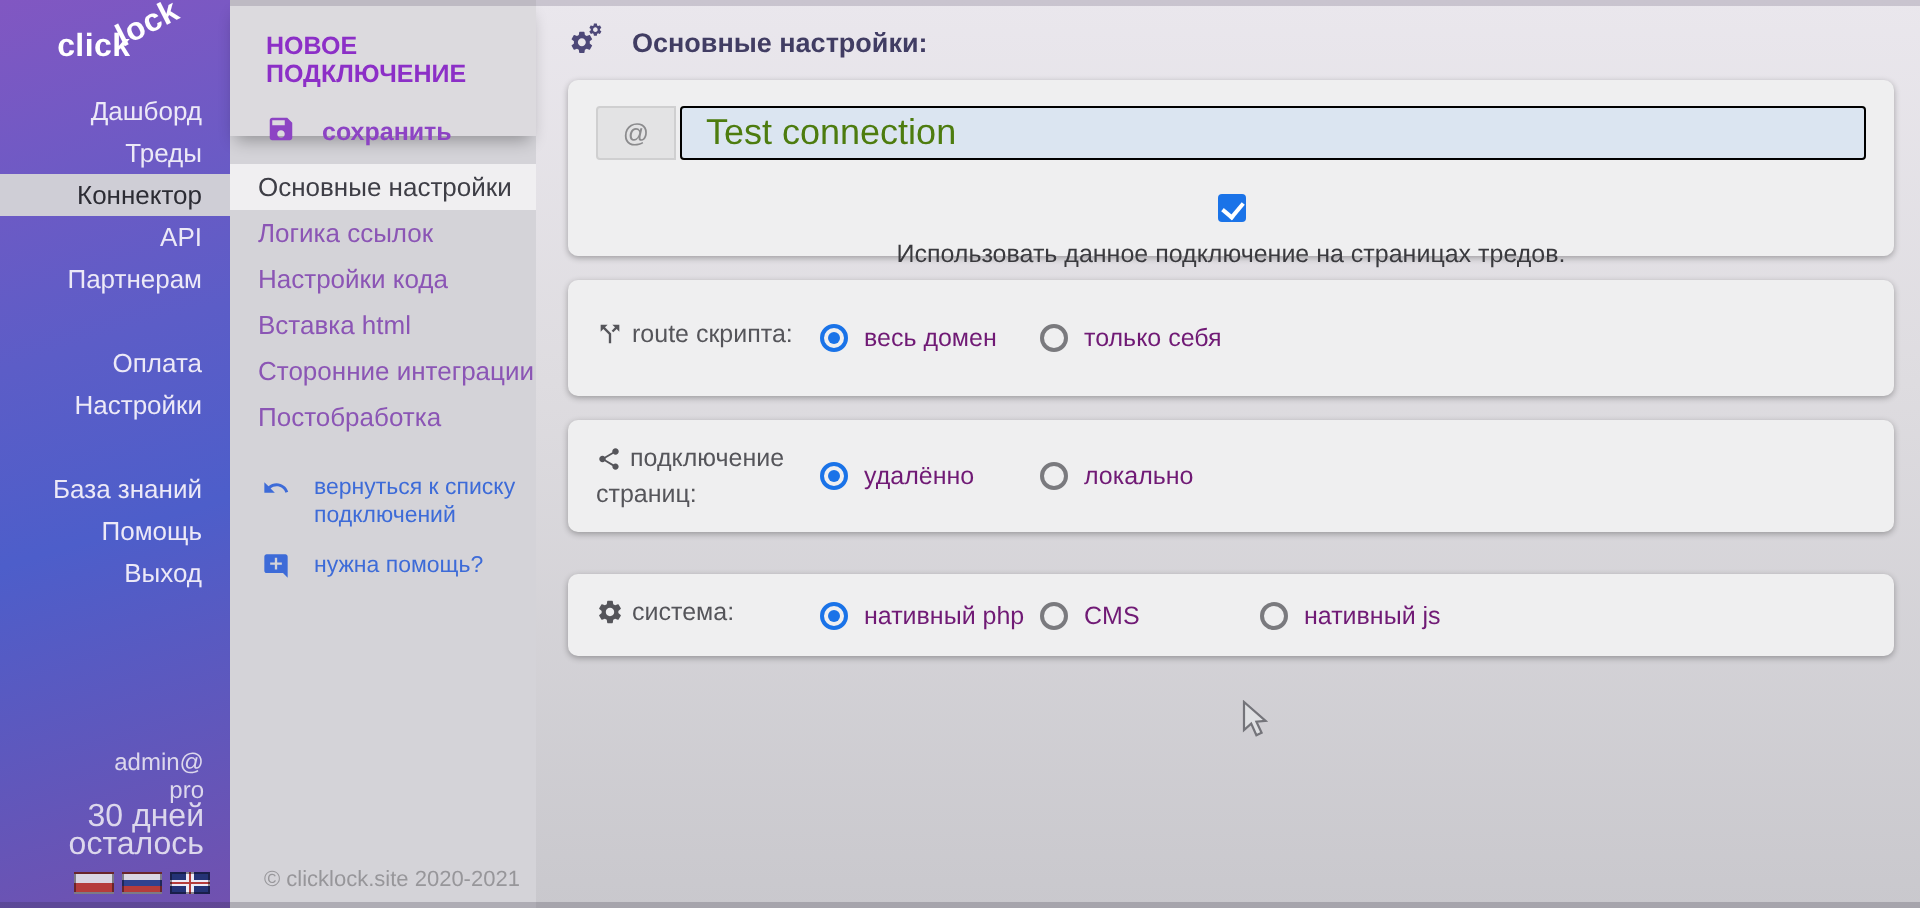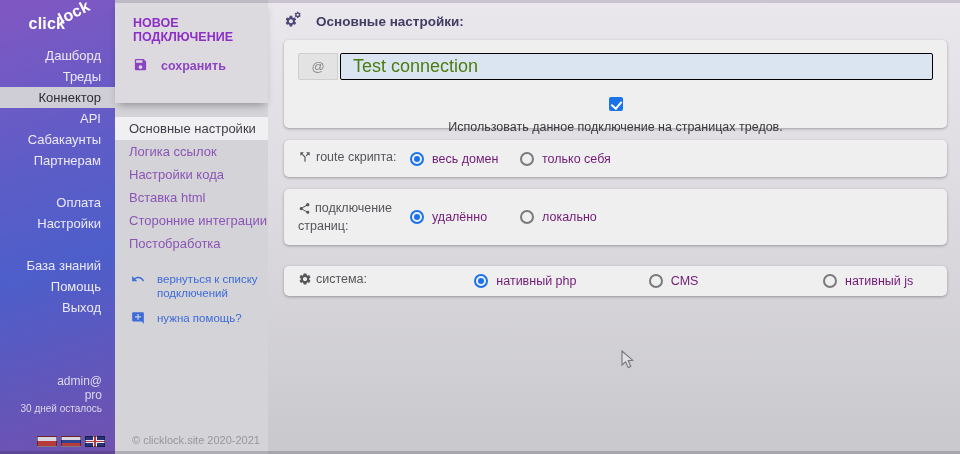--- a/index.html
+++ b/index.html
@@ -10,35 +10,35 @@
   .sidebar { position: absolute; left: 0; top: 0; width: 115px; height: 454px;
     background: linear-gradient(163deg, #8157c2 0%, #5c5dc7 38%, #4d5eca 58%, #7151af 100%); }
   .side-logo { padding: 15px 17px 0 0; text-align: right; color: #ffffff; font-size: 16px; font-weight: bold; height: 40px; letter-spacing: .2px; }
   .logo-lock { display: inline-block; transform: rotate(-27deg) translate(1px,-5px); transform-origin: left bottom; }
   .side-nav { margin-top: 5px; }
   .side-item { text-align: right; padding: 3px 14px; font-size: 13px; color: #ece9f7; cursor: pointer; white-space: nowrap; }
   .side-item.active { background: #cfced6; color: #2c2c34; }
   .gap-lg { margin-top: 21px; }
   .side-account { position: absolute; left: 0; right: 0; top: 374px; text-align: right; padding-right: 13px; color: #dcd7ec; font-size: 12px; line-height: 14px; }
   .side-account .plan { font-weight: normal; }
-  .side-account .days { font-size: 10px; }
+  .side-account .days { font-size: 16px; }
   .side-flags { position: absolute; bottom: 7px; right: 10px; display: flex; gap: 4px; }
   .flag { width: 20px; height: 11px; border: 1px solid rgba(0,0,0,.45); opacity: .88; }
   .flag-poland { background: linear-gradient(to bottom, #e9e9e9 50%, #c0392b 50%); }
   .flag-russia { background: linear-gradient(to bottom, #e9e9e9 33%, #27408b 33% 66%, #c0392b 66%); }
   .flag-uk { background:
       linear-gradient(to bottom, transparent 45%, #c0392b 45% 55%, transparent 55%),
       linear-gradient(to right, transparent 46%, #c0392b 46% 54%, transparent 54%),
       linear-gradient(to bottom, transparent 34%, #ffffff 34% 66%, transparent 66%),
       linear-gradient(to right, transparent 40%, #ffffff 40% 60%, transparent 60%),
       #1a2f6e; }
 
   
   .panel { position: absolute; left: 115px; top: 0; width: 153px; height: 454px; background: #d4d3d8; }
-  .panel-top { height: 103px; background: #dcdade; box-shadow: 0 5px 8px -3px rgba(0,0,0,.32); position: relative; z-index: 2; }
+  .panel-top { height: 68px; background: #dcdade; box-shadow: 0 5px 8px -3px rgba(0,0,0,.32); position: relative; z-index: 2; }
   .panel-title { padding: 16px 0 0 18px; color: #8c2fc7; font-weight: bold; font-size: 12.5px; }
   .save-row { display: flex; align-items: center; gap: 9px; margin: 13px 0 0 18px; color: #8d44c4; font-weight: bold; font-size: 12.5px; cursor: pointer; }
   .panel-menu { margin-top: 14px; position: relative; z-index: 1; }
   .panel-menu-item { padding: 4px 4px 4px 14px; font-size: 13px; color: #8b55b5; cursor: pointer; white-space: nowrap; }
   .panel-menu-item.active { background: #f0eff1; color: #3e3e46; }
   .panel-links { margin-top: 17px; padding-left: 16px; }
   .panel-link { display: flex; gap: 8px; color: #3d6bd8; font-size: 11.5px; line-height: 14px; margin-bottom: 11px; cursor: pointer; align-items: flex-start; }
   .panel-link .ltext { width: 104px; }
   .panel-footer { position: absolute; bottom: 8px; left: 17px; font-size: 11px; color: #97969a; }
 
@@ -50,21 +50,21 @@
   .card { background: #efeff0; border-radius: 5px; box-shadow: 0 1px 3px rgba(0,0,0,.30); }
   .card-conn { height: 88px; padding: 13px 14px; }
   .input-row { display: flex; height: 27px; }
   .input-prefix { width: 40px; background: #e3e3e4; border: 1px solid #cfcfd0; margin-right: 2px; display: flex; align-items: center; justify-content: center; color: #8b8b8d; font-size: 13px; border-radius: 2px 0 0 2px; }
   .input-field { flex: 1; background: #dbe5f1; border: 1px solid #000000; border-radius: 2px; padding-left: 12px; font-size: 18px; color: #4d7c0f; font-family: "Liberation Sans", sans-serif; outline: none; }
   .check-row { display: flex; align-items: center; gap: 9px; margin-top: 17px; font-size: 12.5px; color: #3a3a3e; flex-direction: column; }
   .checkbox { width: 14px; height: 14px; background: #1a73e8; border-radius: 2px; position: relative; flex: 0 0 auto; cursor: pointer; }
   .checkbox::after { content: ""; position: absolute; left: 4px; top: 1.5px; width: 5px; height: 8px; border: solid #ffffff; border-width: 0 2px 2px 0; transform: rotate(40deg); }
   .setting-card { display: flex; align-items: center; padding: 0 14px; }
   .mt12 { margin-top: 12px; } .mt21 { margin-top: 21px; }
-  .h47 { height: 37px; } .h56 { height: 56px; } .h44 { height: 30px; justify-content: space-between; }
+  .h47 { height: 58px; } .h56 { height: 56px; } .h44 { height: 41px; }
   .setting-label { width: 112px; font-size: 12.5px; color: #55555a; line-height: 15px; padding-right: 8px; }
   .s-icon { display: inline-block; vertical-align: -3px; margin-right: 4px; }
   .option { display: flex; align-items: center; gap: 8px; width: 110px; font-size: 12.5px; color: #701a75; cursor: pointer; white-space: nowrap; }
   .radio { width: 14px; height: 14px; border-radius: 50%; border: 2px solid #7a7a7e; flex: 0 0 auto; position: relative; }
   .radio.sel { border-color: #1a73e8; }
   .radio.sel::after { content: ""; position: absolute; inset: 2px; background: #1a73e8; border-radius: 50%; }
 
   .top-line { position: absolute; left: 115px; right: 0; top: 0; height: 3px; background: rgba(70,60,90,.20); z-index: 9; }
   .bottom-line { position: absolute; left: 0; right: 0; bottom: 0; height: 3px; background: rgba(40,35,55,.22); z-index: 9; }
   .cursor { position: absolute; left: 621px; top: 350px; z-index: 20; }
@@ -72,21 +72,20 @@
 </head>
 <body>
 
 <div class="sidebar">
   <div class="side-logo"><span>click</span><span class="logo-lock">lock</span></div>
   <div class="side-nav">
     <div class="side-item">Дашборд</div>
     <div class="side-item">Треды</div>
     <div class="side-item active">Коннектор</div>
     <div class="side-item">API</div>
-    <div class="side-item">Сабакаунты</div>
     <div class="side-item">Партнерам</div>
     <div class="side-item gap-lg">Оплата</div>
     <div class="side-item">Настройки</div>
     <div class="side-item gap-lg">База знаний</div>
     <div class="side-item">Помощь</div>
     <div class="side-item">Выход</div>
   </div>
   <div class="side-account">
     <div>admin@</div>
     <div class="plan">pro</div>

